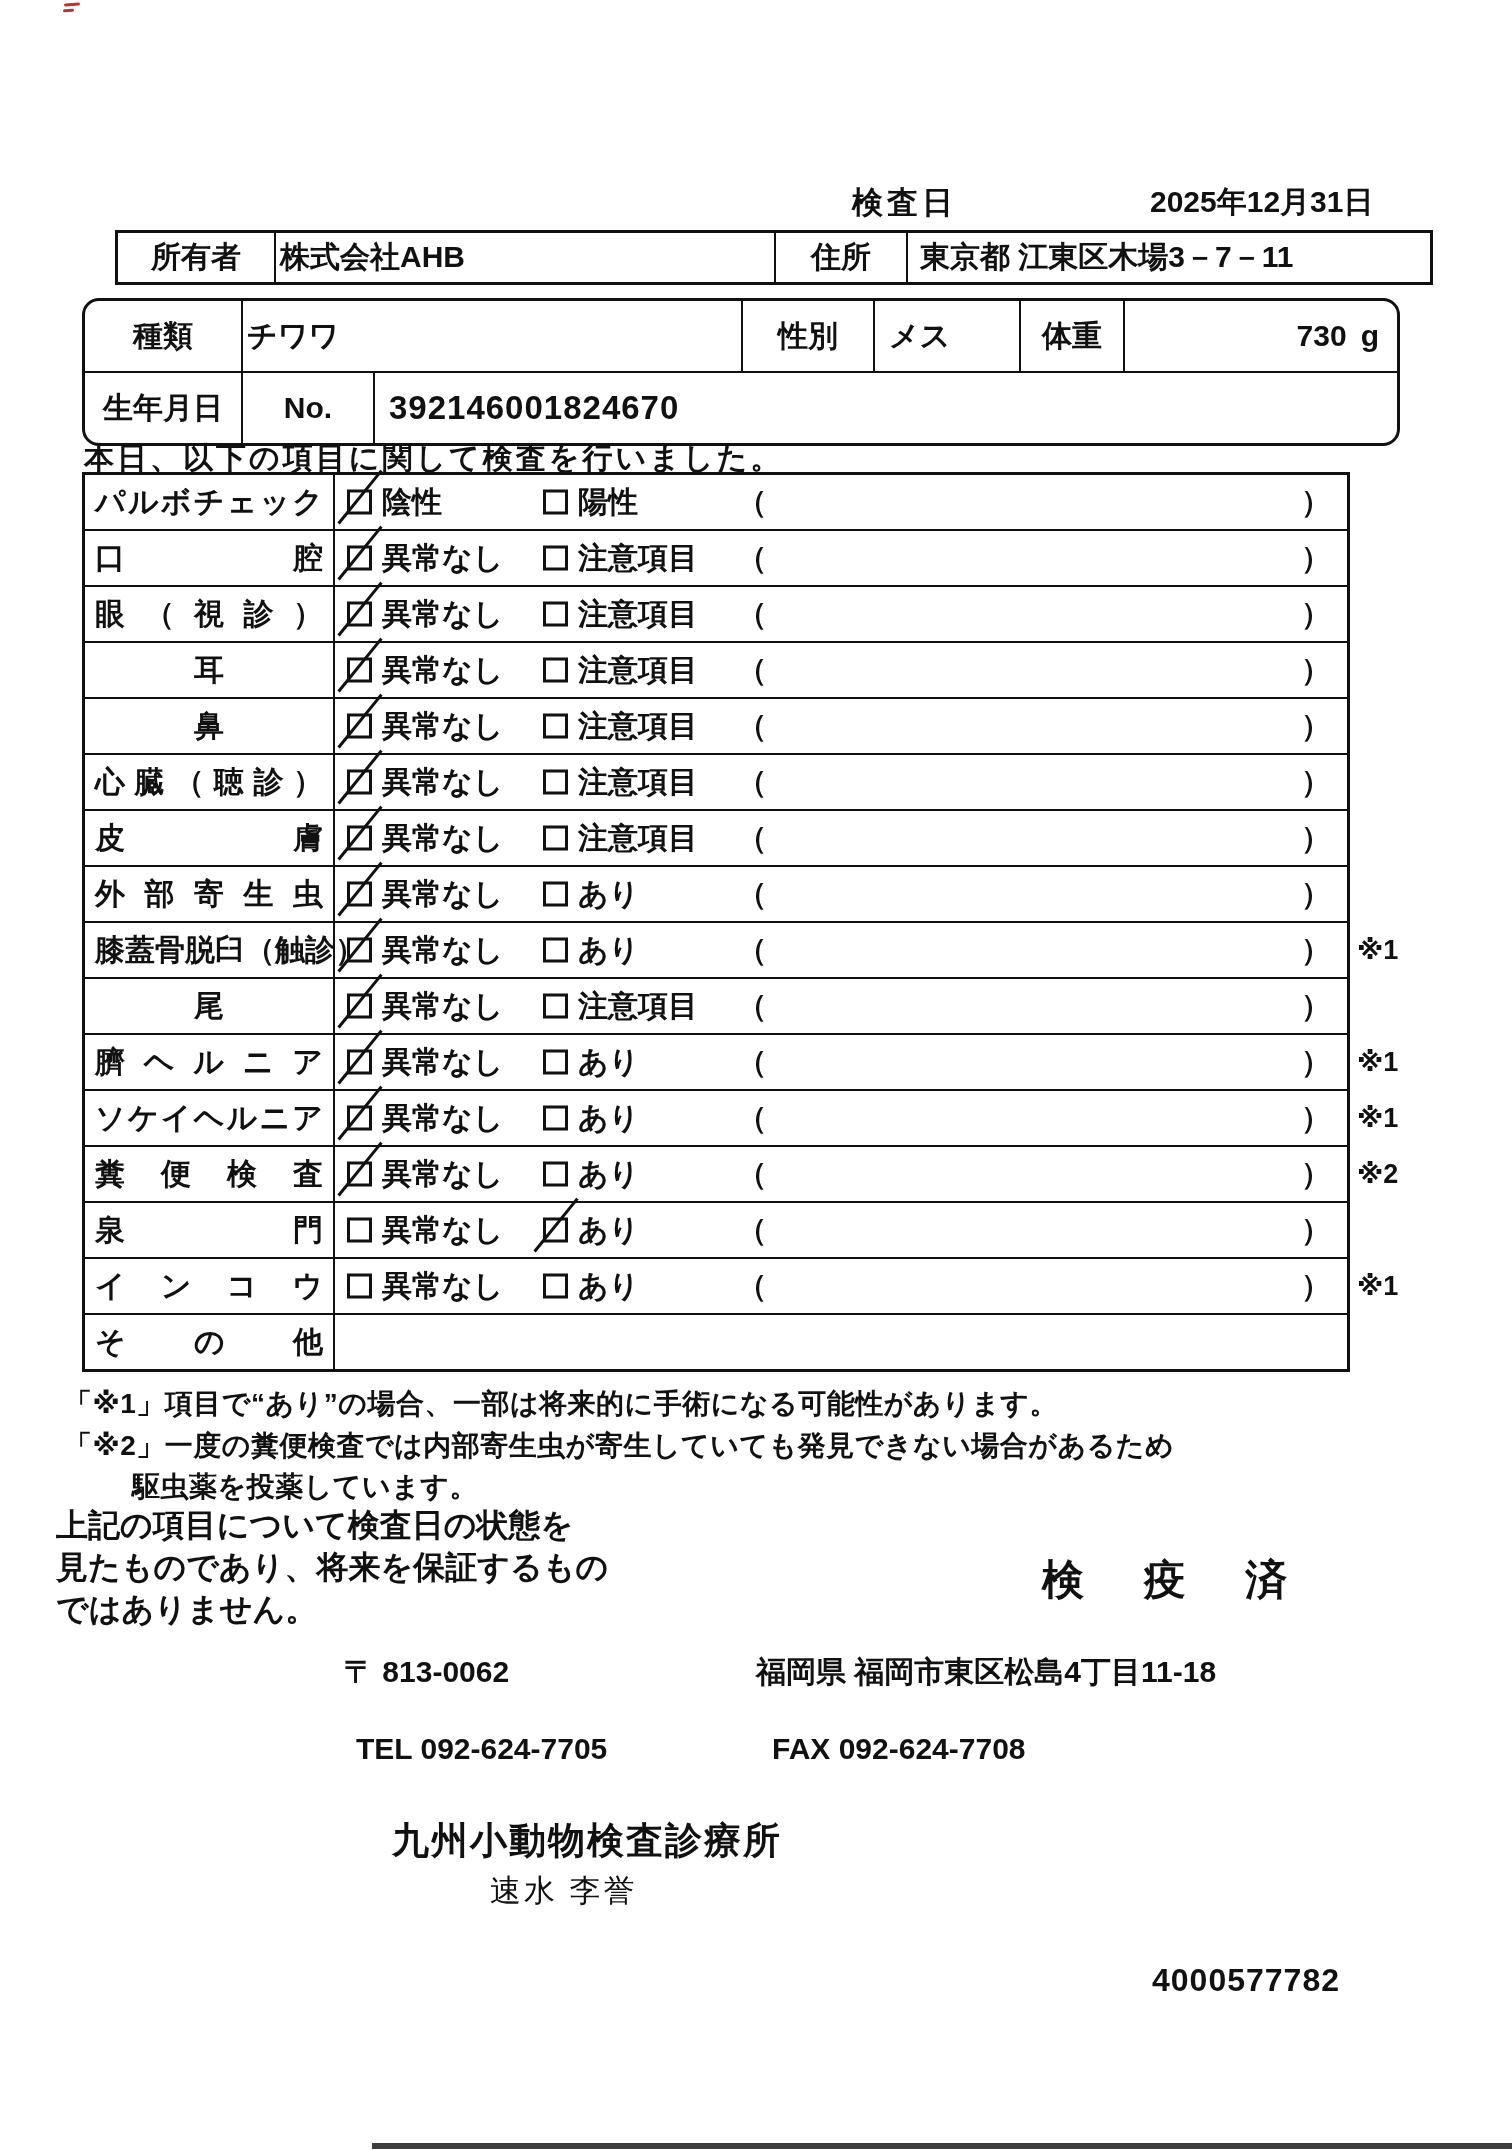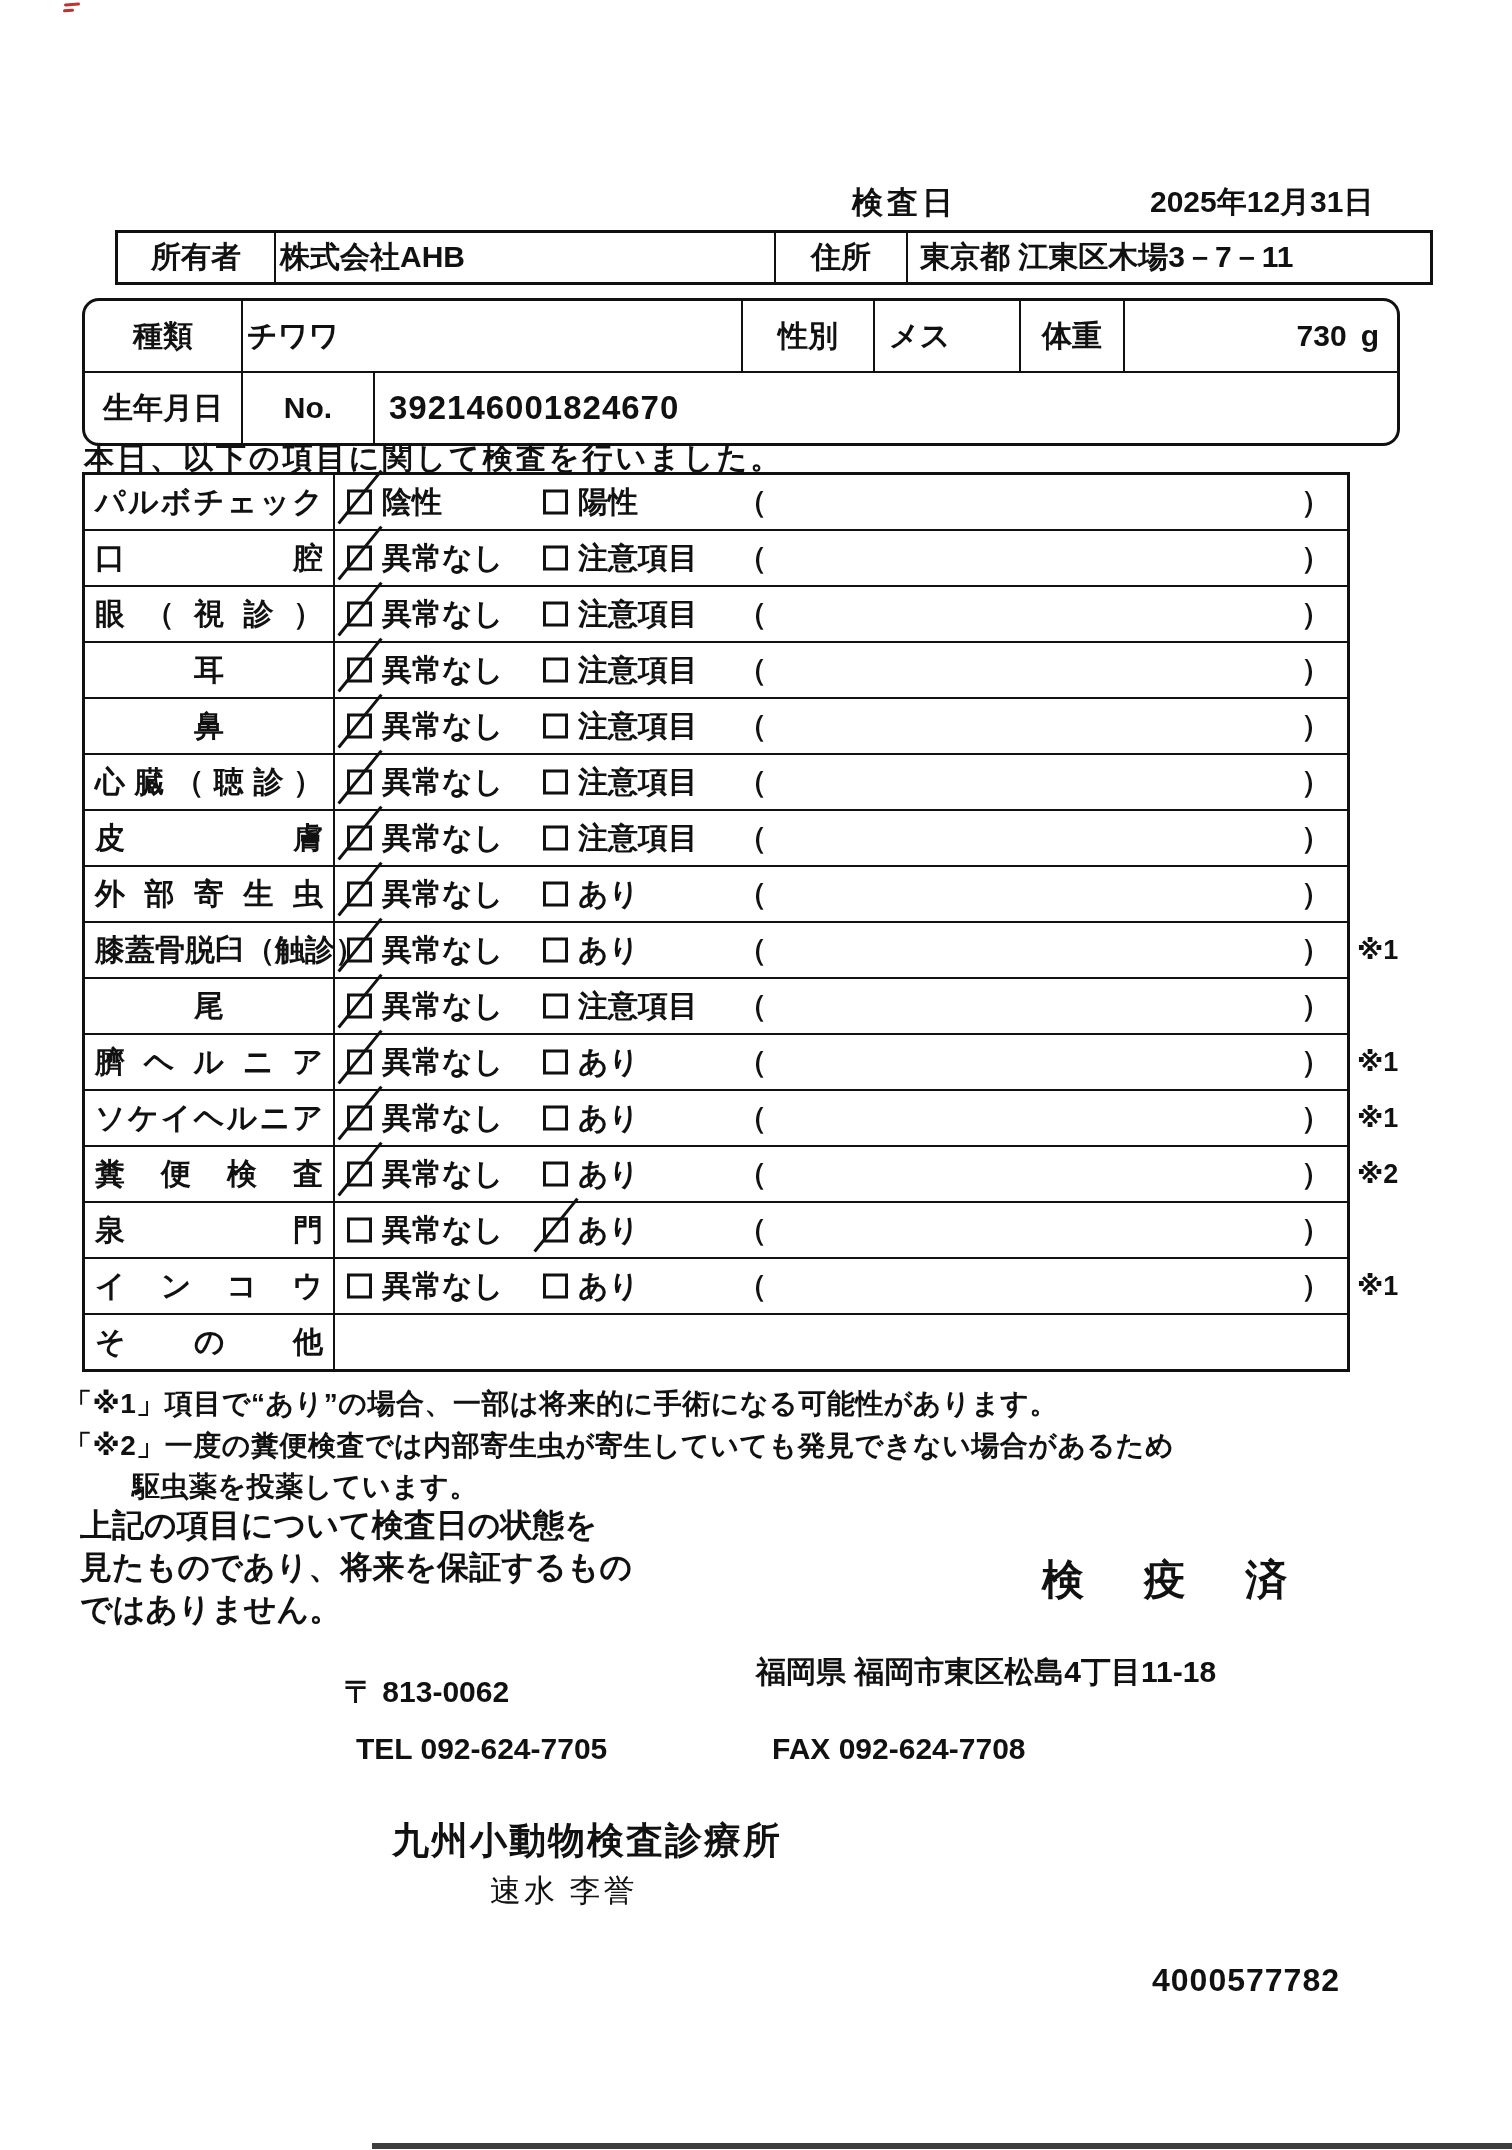--- a/index.html
+++ b/index.html
@@ -54,23 +54,23 @@
   .po{left:402px;} .pc{right:16px;}
   .slash{display:none; position:absolute; left:50%; top:50%;
          width:3px; height:68px; background:#111;
          transform:translate(-50%,-58%) rotate(39deg);}
   .cb.checked .slash{display:block;}
   .cl-note{position:absolute; left:calc(100% + 10px); top:50%; transform:translateY(-50%);
            font-size:27px; font-weight:700; white-space:nowrap;}
   
   .note-line{font-size:28px; font-weight:700; letter-spacing:0.5px; white-space:nowrap;}
   .n1{left:64px; top:1385px;} .n2{left:64px; top:1427px;} .n3{left:132px; top:1468px;}
-  .disclaimer{left:80px; top:1504px; font-size:32px; font-weight:800; line-height:42px; white-space:nowrap;}
+  .disclaimer{left:56px; top:1504px; font-size:32px; font-weight:800; line-height:42px; white-space:nowrap;}
   .stamp{left:1042px; top:1552px; font-size:42px; font-weight:700; letter-spacing:24px; white-space:nowrap;}
-  .postal{left:344px; top:1652px; font-size:30px; font-weight:700; white-space:nowrap;margin-top:20px;}
+  .postal{left:344px; top:1652px; font-size:30px; font-weight:700; white-space:nowrap;}
   .clinic-addr{left:756px; top:1652px; font-size:30px; font-weight:700; white-space:nowrap;}
   .tel{left:356px; top:1732px; font-size:30px; font-weight:700; white-space:nowrap;}
   .fax{left:772px; top:1732px; font-size:30px; font-weight:700; white-space:nowrap;}
   .clinic-name{left:392px; top:1816px; font-size:37px; font-weight:700; letter-spacing:2px; white-space:nowrap;}
   .vet-name{left:490px; top:1870px; font-size:31px; font-weight:400; letter-spacing:3px; white-space:nowrap;text-align:center;}
   .doc-number{left:1152px; top:1962px; font-size:32px; font-weight:600; letter-spacing:1px;}
   
   .red-mark{background:#c23030; height:3px; border-radius:2px;}
   .rm1{left:64px; top:3px; width:16px; transform:rotate(-4deg);}
   .rm2{left:63px; top:9px; width:11px; transform:rotate(-4deg);}

